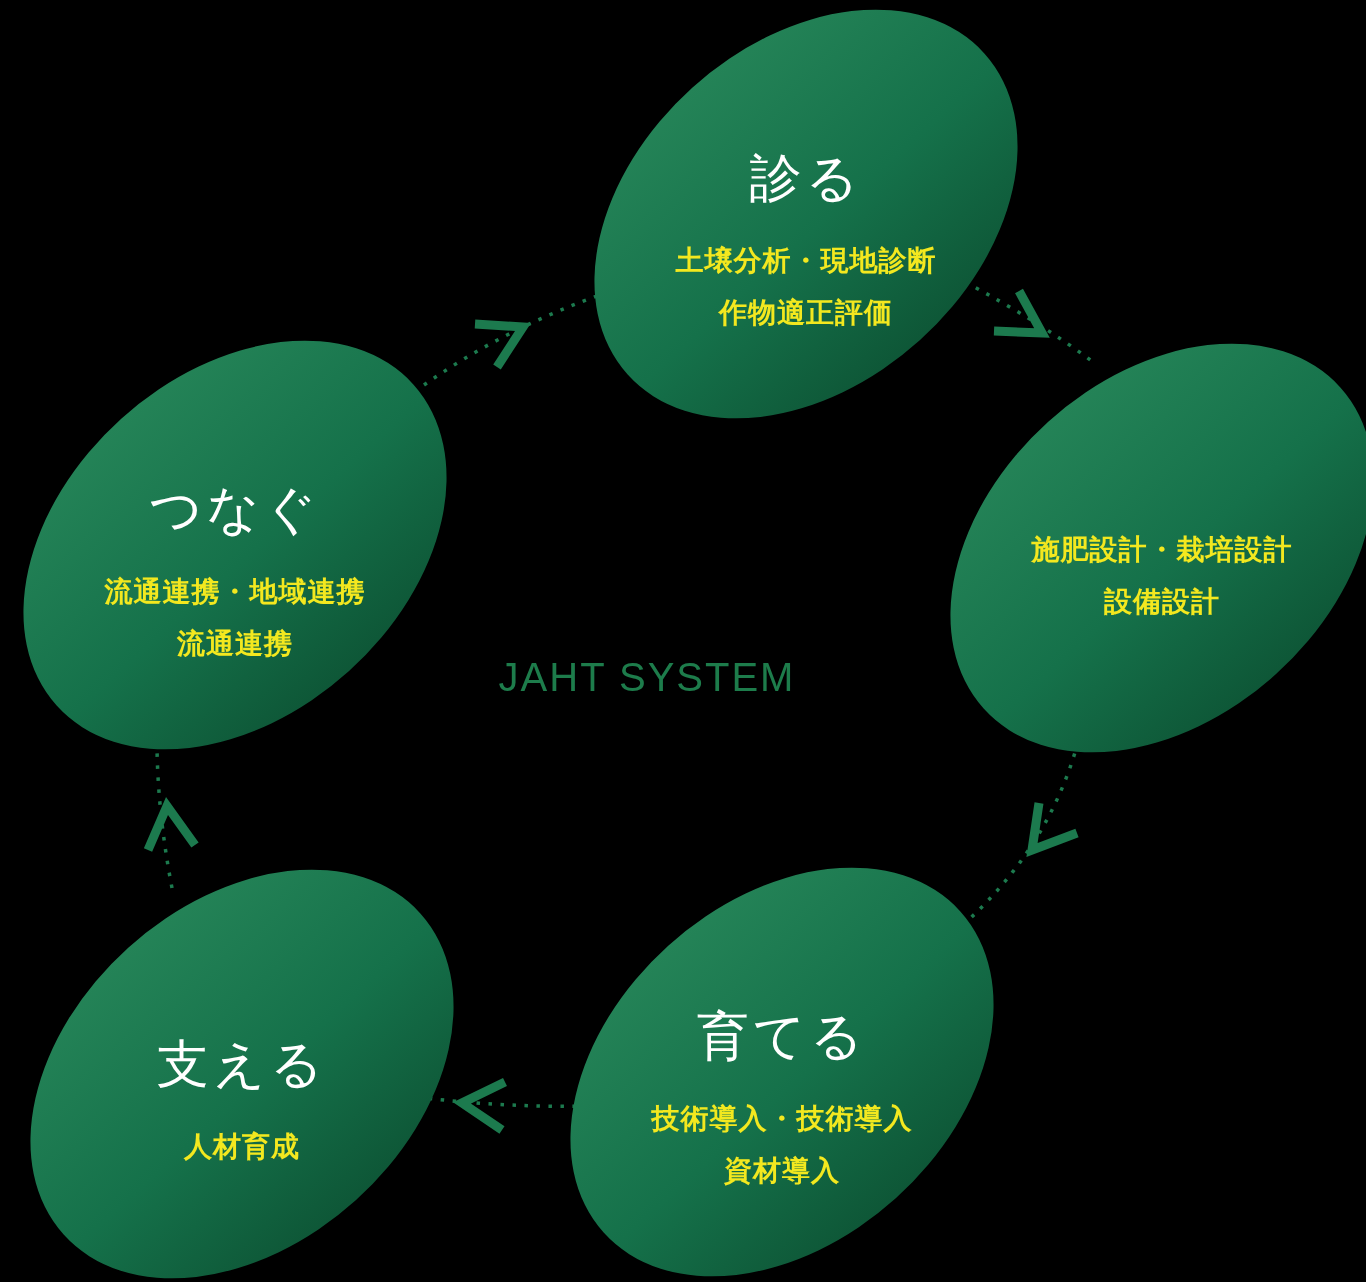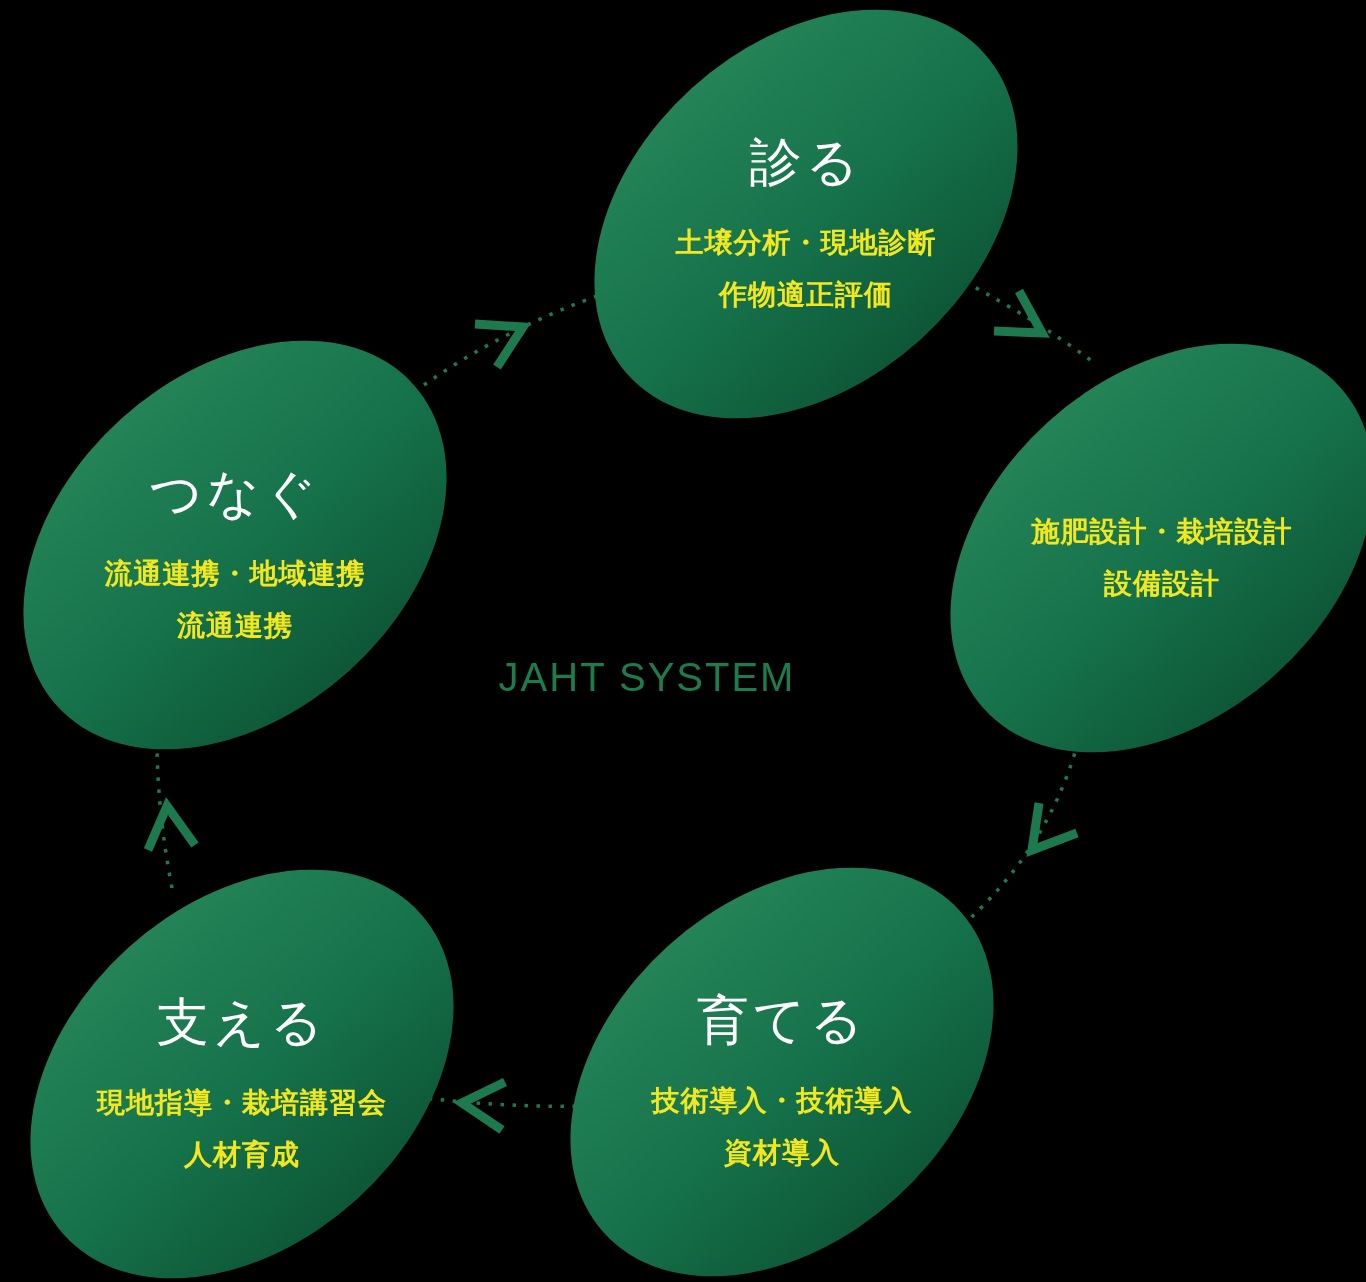--- a/index.html
+++ b/index.html
@@ -27,21 +27,21 @@
     border-radius: 50%;
     transform: rotate(-42deg);
     background: linear-gradient(180deg,
       var(--blob-light, #248357) 0%,
       var(--blob-mid, #15714A) 55%,
       var(--blob-dark, #0E5737) 100%);
   }
 
   .node-text {
     position: absolute;
-    left: 0; top: 12px;
+    left: 0; top: 28px;
     transform: translate(-50%, -50%);
     display: flex;
     flex-direction: column;
     align-items: center;
     white-space: nowrap;
     text-align: center;
   }
   .node-title {
     color: var(--title-color, #ffffff);
     font-size: 52px;
@@ -49,21 +49,20 @@
     line-height: 1.25;
     letter-spacing: 4px;
     margin-bottom: 24px;
   }
   .node-sub {
     color: var(--subtitle-color, #F3E81F);
     font-size: 28px;
     font-weight: 700;
     line-height: 1.85;
     letter-spacing: 1px;
-    font-family: Liberation Mono, monospace;
   }
 
   .center-label {
     position: absolute;
     left: 647px; top: 677px;
     transform: translate(-50%, -50%);
     color: var(--center-text, #1D7C4B);
     font-size: 40px;
     font-weight: 400;
     letter-spacing: 2px;
@@ -137,21 +136,20 @@
       <div class="node-title">育てる</div>
       <div class="node-sub">技術導入・技術導入</div>
       <div class="node-sub">資材導入</div>
     </div>
   </div>
 
   <div class="node node-sasaeru">
     <div class="blob"></div>
     <div class="node-text">
       <div class="node-title">支える</div>
-      <div class="node-sub">現地指導・栽培講習会</div>
       <div class="node-sub">人材育成</div>
     </div>
   </div>
 
   <div class="node node-tsunagu">
     <div class="blob"></div>
     <div class="node-text">
       <div class="node-title">つなぐ</div>
       <div class="node-sub">流通連携・地域連携</div>
       <div class="node-sub">流通連携</div>

